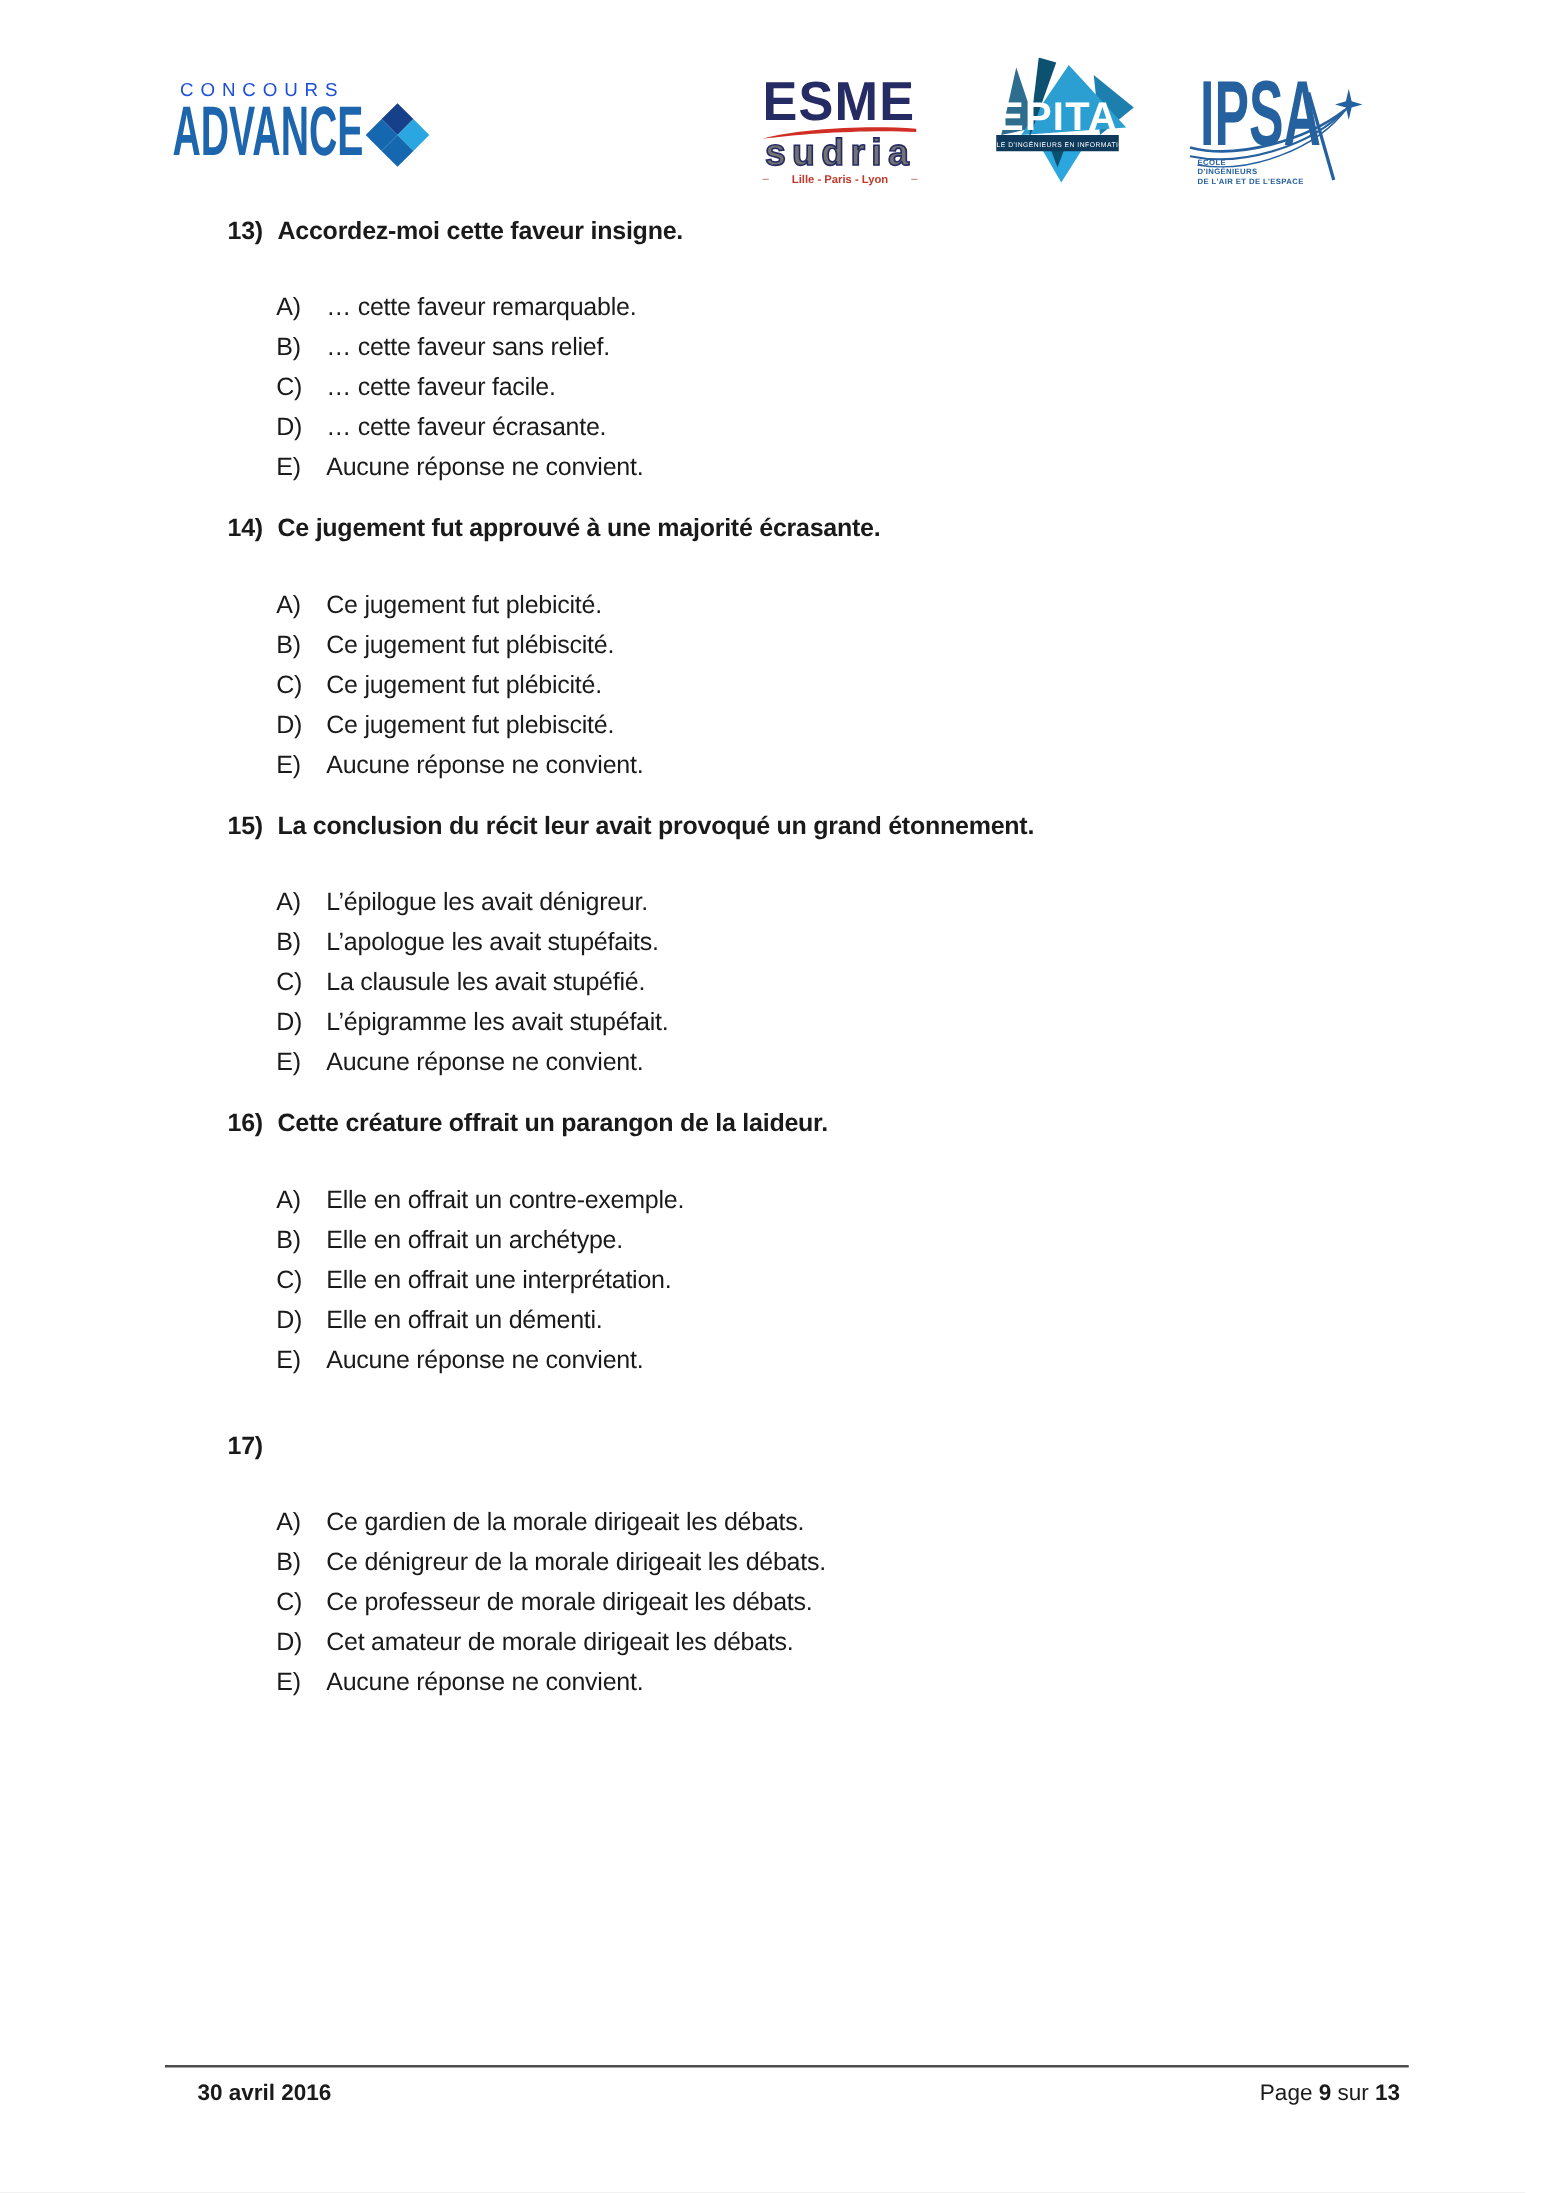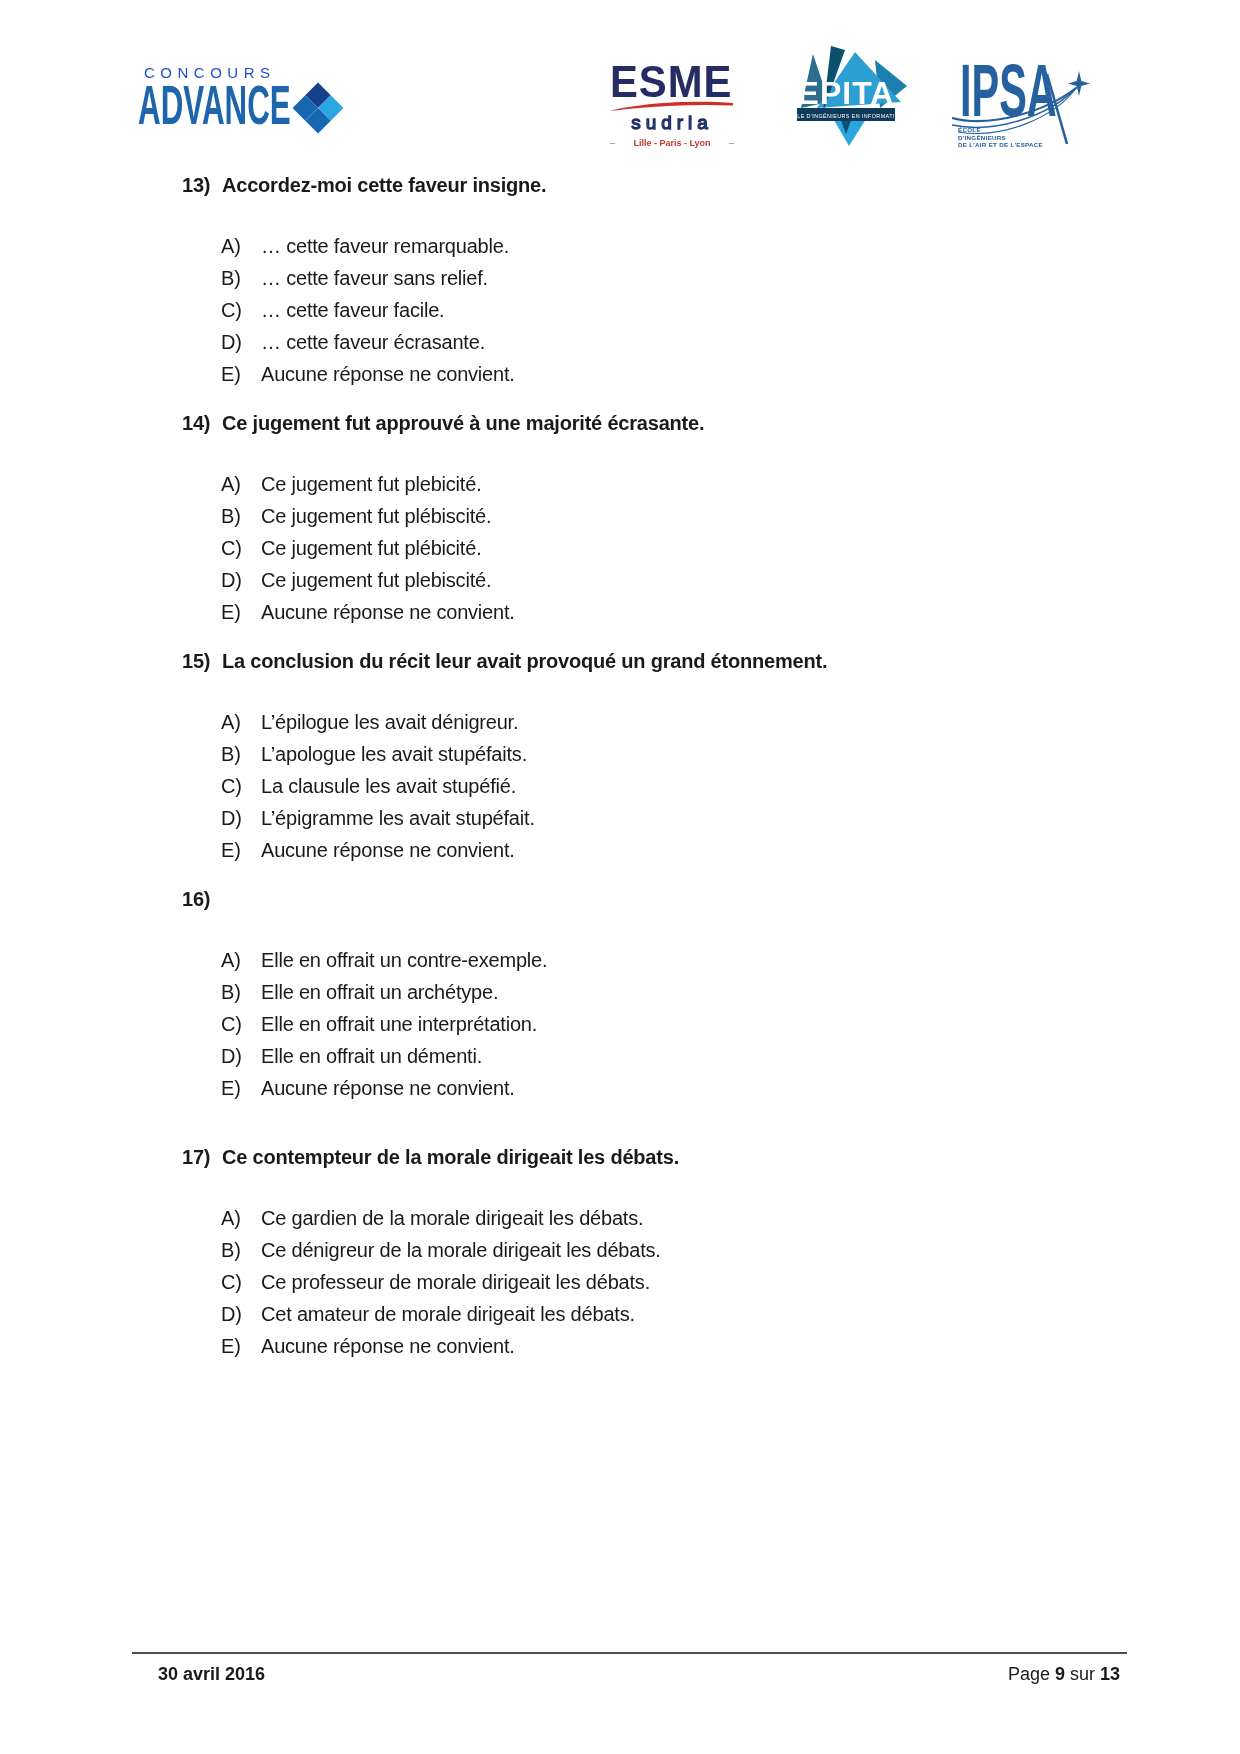--- a/index.html
+++ b/index.html
@@ -27,22 +27,22 @@
   .adv-diamond .d1 { background:#16418a; }
   .adv-diamond .d2 { background:#2aa7e0; }
   .adv-diamond .d3 { background:#1568b0; }
   .adv-diamond .d4 { background:#1568b0; }
 
   
   .logo-esme { position:absolute; left:610px; top:62px; width:124px; text-align:center; }
   .esme-main { font-size:44px; font-weight:600; color:#252b63; line-height:40px; letter-spacing:1px;
                transform:scaleX(0.95); transform-origin:left top; white-space:nowrap; }
   .esme-swoosh { display:block; margin:-2px 0 0 0; }
-  .esme-sub { font-size:19px; letter-spacing:5px; color:#0369a1; -webkit-text-stroke:1.3px #252b63;
-              text-stroke:1.3px #252b63; font-weight:400; line-height:22px; margin-top:0px; }
+  .esme-sub { font-size:30px; letter-spacing:5px; color:#737373; -webkit-text-stroke:1.3px #252b63;
+              text-stroke:1.3px #252b63; font-weight:700; line-height:22px; margin-top:0px; }
   .esme-cities { display:flex; align-items:center; gap:18px; margin-top:4px; }
   .esme-cities .rule { flex:1; height:1px; background:#c59a93; }
   .esme-cities .txt { font-size:9px; color:#c0392b; font-weight:700; white-space:nowrap; }
 
   
   .logo-epita { position:absolute; left:783px; top:46px; }
   .logo-ipsa  { position:absolute; left:950px; top:54px; }
 
   
   .content { position:absolute; top:0; left:0; right:0; padding:172px 110px 0 182px; }
@@ -201,20 +201,21 @@
           </div>
           <div class="option">
             <span class="opt-letter">E)</span>
             <span class="opt-text">Aucune réponse ne convient.</span>
           </div>
         </div>
       </section>
       <section class="question">
         <div class="q-heading">
           <span class="q-num">16)</span>
+          <span class="q-text">Cette créature offrait un parangon de la laideur.</span>
         </div>
         <div class="options">
           <div class="option">
             <span class="opt-letter">A)</span>
             <span class="opt-text">Elle en offrait un contre-exemple.</span>
           </div>
           <div class="option">
             <span class="opt-letter">B)</span>
             <span class="opt-text">Elle en offrait un archétype.</span>
           </div>
@@ -228,21 +229,20 @@
           </div>
           <div class="option">
             <span class="opt-letter">E)</span>
             <span class="opt-text">Aucune réponse ne convient.</span>
           </div>
         </div>
       </section>
       <section class="question">
         <div class="q-heading">
           <span class="q-num">17)</span>
-          <span class="q-text">Ce contempteur de la morale dirigeait les débats.</span>
         </div>
         <div class="options">
           <div class="option">
             <span class="opt-letter">A)</span>
             <span class="opt-text">Ce gardien de la morale dirigeait les débats.</span>
           </div>
           <div class="option">
             <span class="opt-letter">B)</span>
             <span class="opt-text">Ce dénigreur de la morale dirigeait les débats.</span>
           </div>

